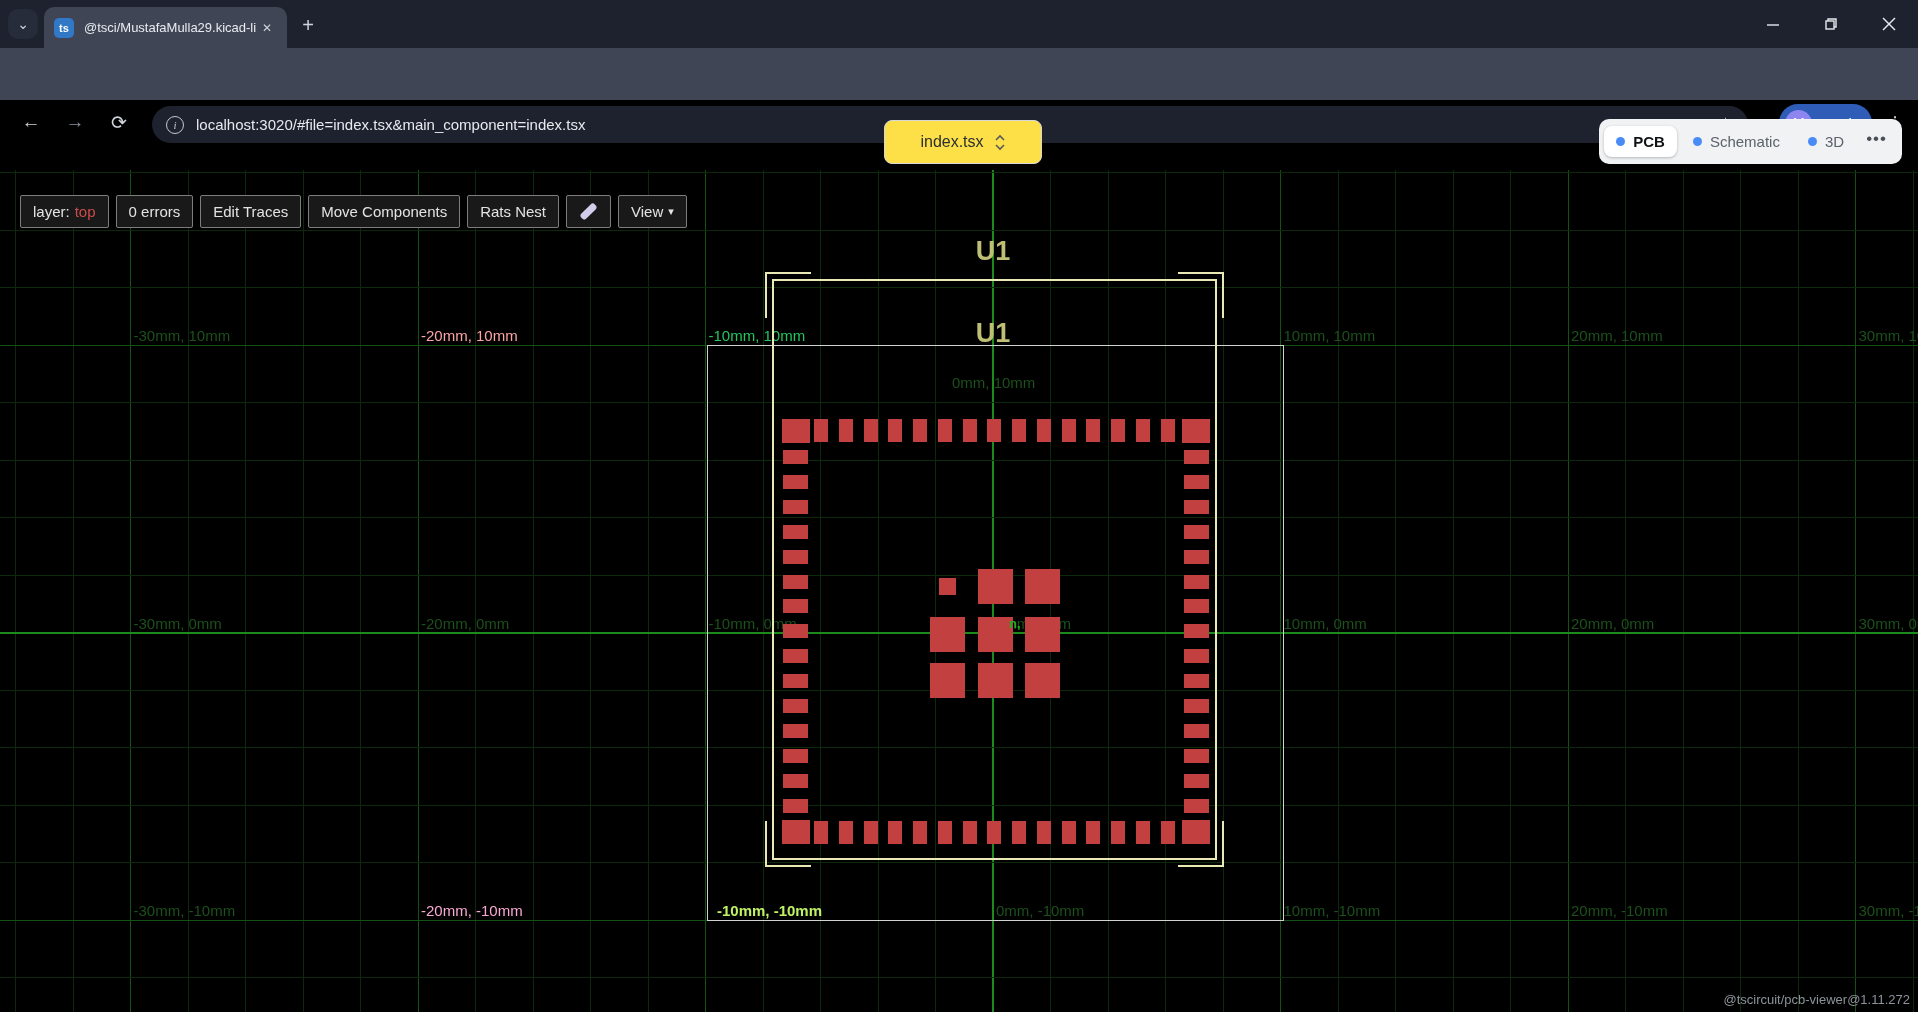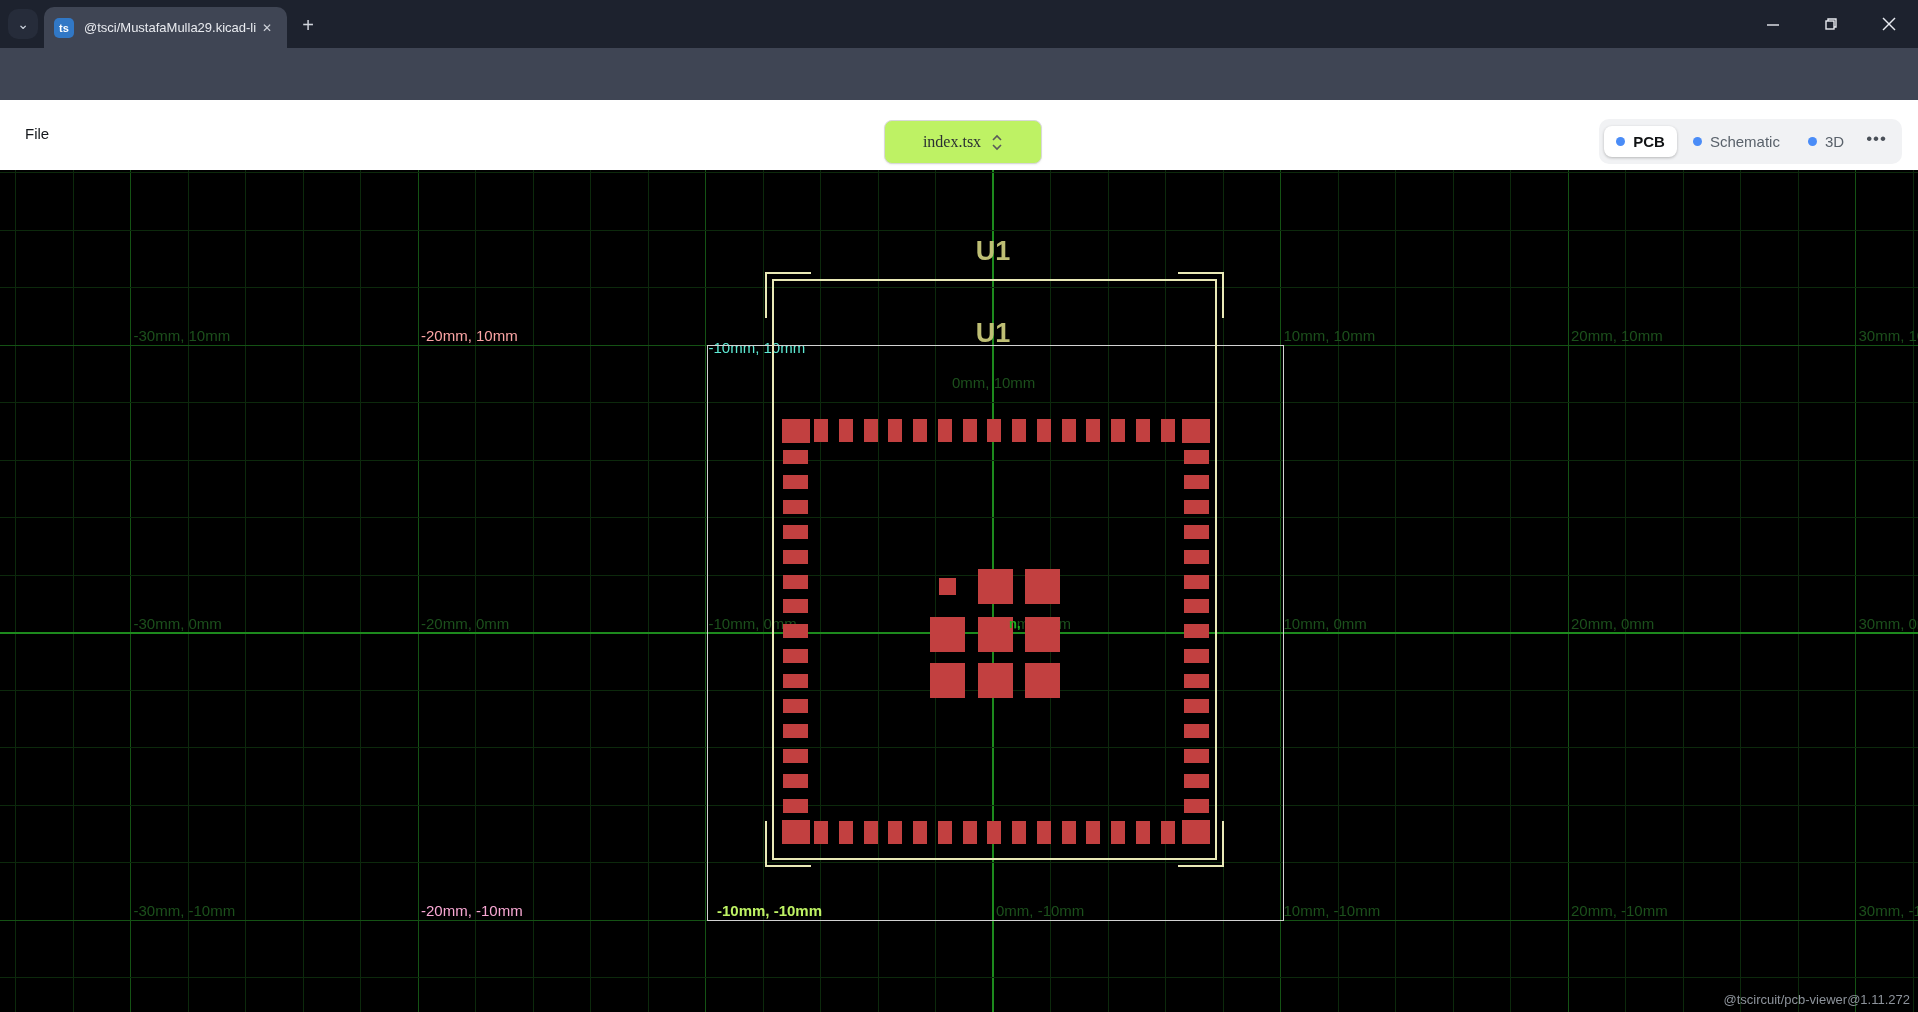--- a/index.html
+++ b/index.html
@@ -37,23 +37,23 @@
     display:flex; align-items:center; padding:0 16px 0 6px; }
   .avatar { width:27px; height:27px; border-radius:50%; background:#8d85f0; color:#fff; font-size:14px;
     display:flex; align-items:center; justify-content:center; }
   .profname { color:#fff; font-size:15px; margin-left:9px; }
   .kebab { position:absolute; right:8px; top:58px; width:30px; height:34px; color:#d4d8e0;
     font-size:18px; display:flex; align-items:center; justify-content:center; }
 
   
   .appheader { position:absolute; left:0; top:100px; width:1918px; height:70px; background:#fff; }
   .filemenu { position:absolute; left:25px; top:25px; font-size:15px; color:#15181c; }
-  .fileselector { position:absolute; left:884px; top:120px; width:158px; height:44px; background:#bef264;
+  .fileselector { position:absolute; left:884px; top:120px; width:158px; height:44px; background:#fde047;
     border:1px solid #d8d8d8; border-radius:8px; box-shadow:0 1px 2px rgba(0,0,0,0.06);
-    display:flex; align-items:center; justify-content:center; gap:10px; font-size:16px; color:#2b2f33;font-family:Liberation Serif, serif; }
+    display:flex; align-items:center; justify-content:center; gap:10px; font-size:16px; color:#2b2f33; }
   .segwrap { position:absolute; right:16px; top:119px; height:45px; background:#f1f2f4; border-radius:10px;
     display:flex; align-items:center; padding:5px; gap:4px; }
   .segitem { display:flex; align-items:center; gap:8px; font-size:15px; color:#5a626b; padding:7px 12px;
     border-radius:8px; white-space:nowrap; }
   .segitem.active { background:#fff; color:#101214; box-shadow:0 1px 3px rgba(0,0,0,0.25); font-weight:bold;align-items:center; }
   .segdot { width:9px; height:9px; border-radius:50%; background:#4a8cf7; flex:none; }
   .segmore { font-size:17px; color:#4a5058; padding:0 10px 6px 6px; letter-spacing:1px; }
 
   
   .canvas { position:absolute; left:0; top:170px; width:1918px; height:842px; background:#000; overflow:hidden; }
@@ -120,23 +120,20 @@
       <span class="urltext">localhost:3020/#file=index.tsx&amp;main_component=index.tsx</span>
       <span class="staricon">☆</span>
     </div>
     <div class="profile">
       <span class="avatar">M</span>
       <span class="profname">Work</span>
     </div>
     <div class="kebab">⋮</div>
   </div>
 
-  <div class="appheader">
-    <div class="filemenu">File</div>
-  </div>
   <div class="fileselector">
     <span>index.tsx</span>
     <svg width="12" height="17">
       <path d="M2 6 L6 2 L10 6" fill="none" stroke="#5a5a5a" stroke-width="1.6"></path>
       <path d="M2 11 L6 15 L10 11" fill="none" stroke="#5a5a5a" stroke-width="1.6"></path>
     </svg>
   </div>
   <div class="segwrap">
     <div class="segitem active">
       <span class="segdot"></span>
@@ -203,21 +200,21 @@
         <div class="gridline" style="left: 0px; top: 634.5px; width: 1918px; height: 1px; background: rgb(12, 41, 12);"></div>
         <div class="gridline" style="left: 0px; top: 692px; width: 1918px; height: 1px; background: rgb(12, 41, 12);"></div>
         <div class="gridline" style="left: 0px; top: 749.5px; width: 1918px; height: 1px; background: rgb(20, 82, 20);"></div>
         <div class="gridline" style="left: 0px; top: 807px; width: 1918px; height: 1px; background: rgb(12, 41, 12);"></div>
         <div class="gridlabel" style="left: 133.5px; top: 157px; color: rgb(28, 80, 28); text-align: center;">-30mm, 10mm</div>
         <div class="gridlabel" style="left: 133.5px; top: 444.5px; color: rgb(28, 80, 28);">-30mm, 0mm</div>
         <div class="gridlabel" style="left: 133.5px; top: 732px; color: rgb(28, 80, 28);">-30mm, -10mm</div>
         <div class="gridlabel" style="left: 421px; top: 157px; color: #fca5a5;">-20mm, 10mm</div>
         <div class="gridlabel" style="left: 421px; top: 444.5px; color: rgb(28, 80, 28);">-20mm, 0mm</div>
         <div class="gridlabel" style="left: 421px; top: 732px; color: #f9a8d4;">-20mm, -10mm</div>
-        <div class="gridlabel" style="left: 708.5px; top: 157px; color: #5eead4; margin-top: 12px;">-10mm, 10mm</div>
+        <div class="gridlabel" style="left: 708.5px; top: 157px; color: #22c55e;">-10mm, 10mm</div>
         <div class="gridlabel" style="left: 708.5px; top: 444.5px; color: rgb(28, 80, 28);">-10mm, 0mm</div>
         <div class="gridlabel" style="left: 717px; top: 732px; color: #bef264; font-weight: bold;">-10mm, -10mm</div>
         <div class="gridlabel" style="left: 952px; top: 157px; color: rgb(28, 80, 28); margin-top: 47px;">0mm, 10mm</div>
         <div class="gridlabel" style="left: 996px; top: 444.5px; color: rgb(28, 80, 28);">0mm, 0mm</div>
         <div class="gridlabel" style="left: 996px; top: 732px; color: rgb(28, 80, 28);">0mm, -10mm</div>
         <div class="gridlabel" style="left: 1283.5px; top: 157px; color: rgb(28, 80, 28);">10mm, 10mm</div>
         <div class="gridlabel" style="left: 1283.5px; top: 444.5px; color: rgb(28, 80, 28);">10mm, 0mm</div>
         <div class="gridlabel" style="left: 1283.5px; top: 732px; color: rgb(28, 80, 28);">10mm, -10mm</div>
         <div class="gridlabel" style="left: 1571px; top: 157px; color: rgb(28, 80, 28);">20mm, 10mm</div>
         <div class="gridlabel" style="left: 1571px; top: 444.5px; color: rgb(28, 80, 28);">20mm, 0mm</div>
@@ -308,16 +305,33 @@
         <div class="silkline" style="left: 1222px; top: 102px; width: 2px; height: 46px;"></div>
         <div class="silkline" style="left: 765px; top: 695px; width: 46px; height: 2px;"></div>
         <div class="silkline" style="left: 765px; top: 651px; width: 2px; height: 46px;"></div>
         <div class="silkline" style="left: 1178px; top: 695px; width: 46px; height: 2px;"></div>
         <div class="silkline" style="left: 1222px; top: 651px; width: 2px; height: 46px;"></div>
         <div class="refdes" style="left: 993px; top: 66px; font-size: 27px;">U1</div>
         <div class="refdes" style="left: 993px; top: 148px; font-size: 27px;">U1</div>
         <div class="netlabel" style="left: 1009px; top: 446px; font-size: 13px; color: rgb(31, 174, 31);">n,</div>
       </div>
 
+    <div class="toolbar">
+      <div class="tbtn">
+        <span>layer:</span>
+        <span class="layerval">top</span>
+      </div>
+      <div class="tbtn">0 errors</div>
+      <div class="tbtn">Edit Traces</div>
+      <div class="tbtn">Move Components</div>
+      <div class="tbtn">Rats Nest</div>
+      <div class="tbtn">
+        <span class="pencil"></span>
+      </div>
+      <div class="tbtn">
+        <span>View</span>
+        <span class="caret">▾</span>
+      </div>
+    </div>
 
     <div class="version">@tscircuit/pcb-viewer@1.11.272</div>
   </div>
 </div>
 
 </body></html>

